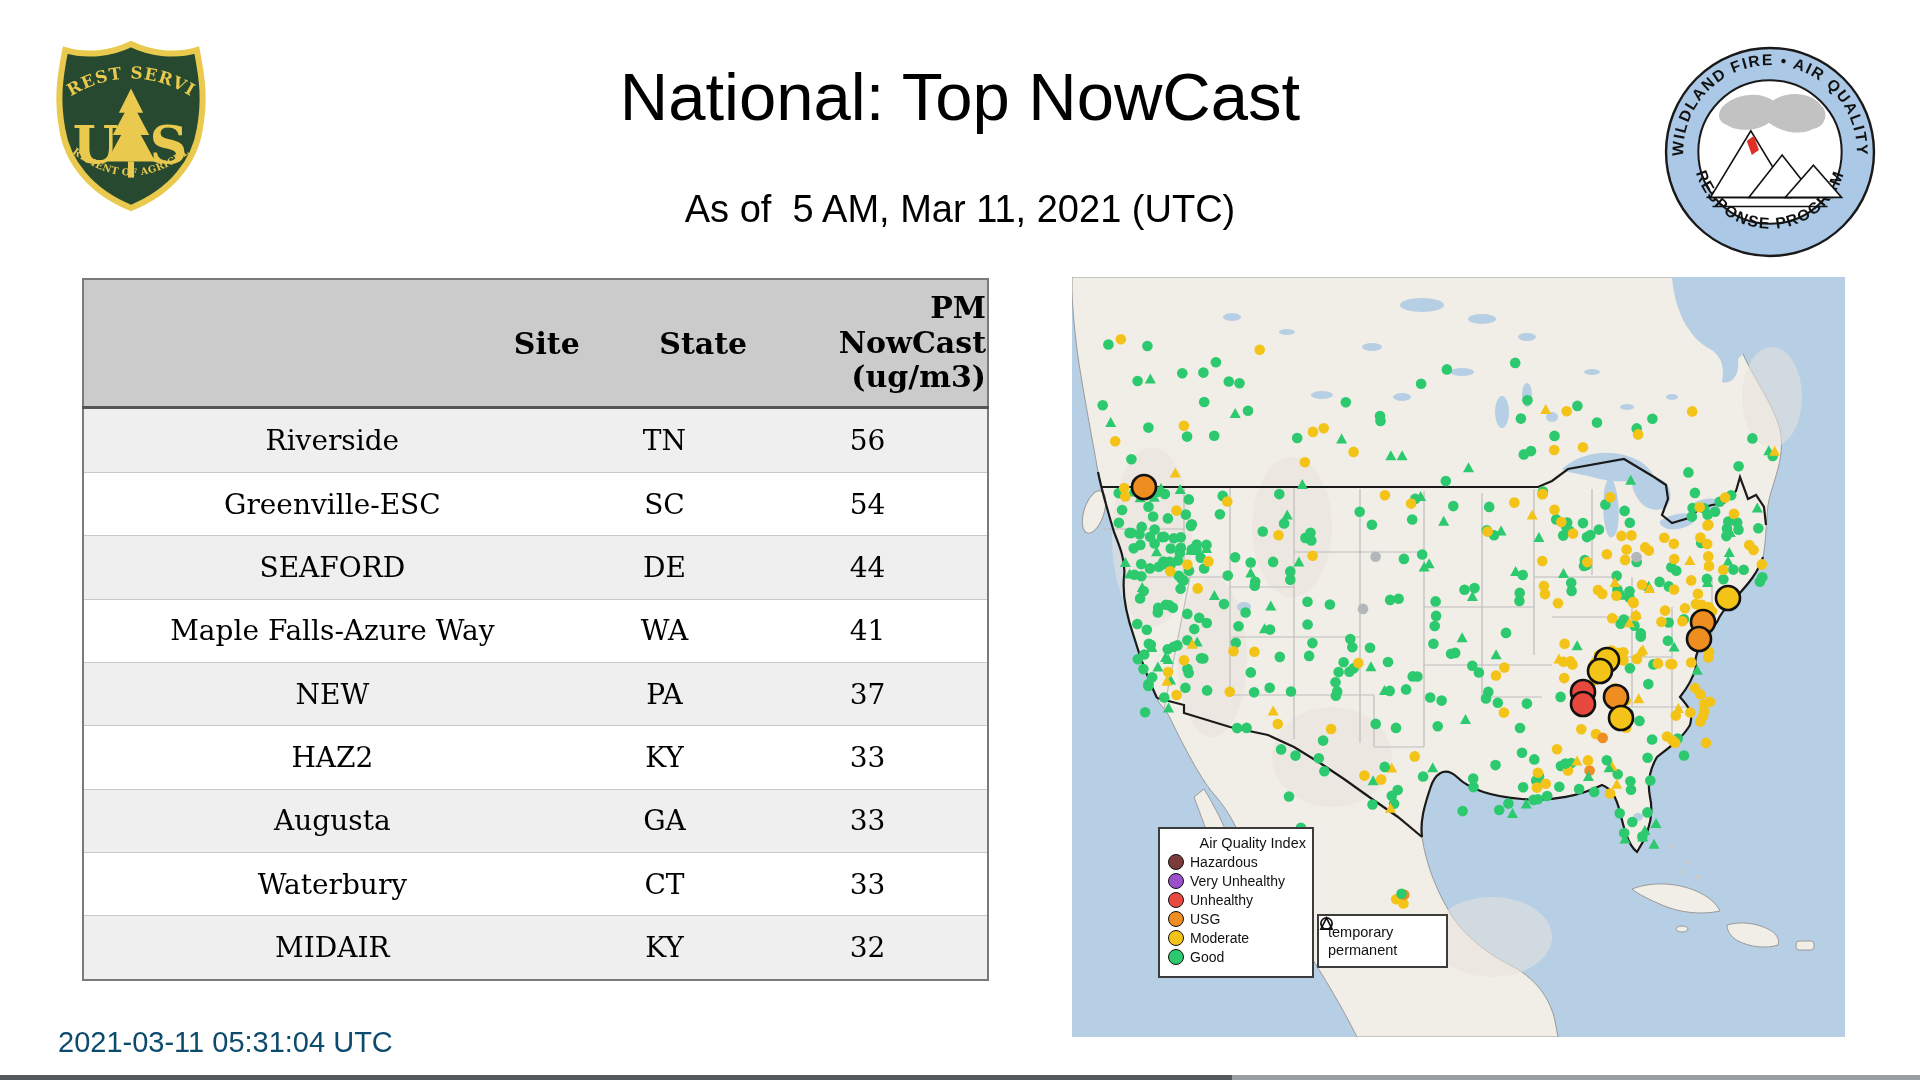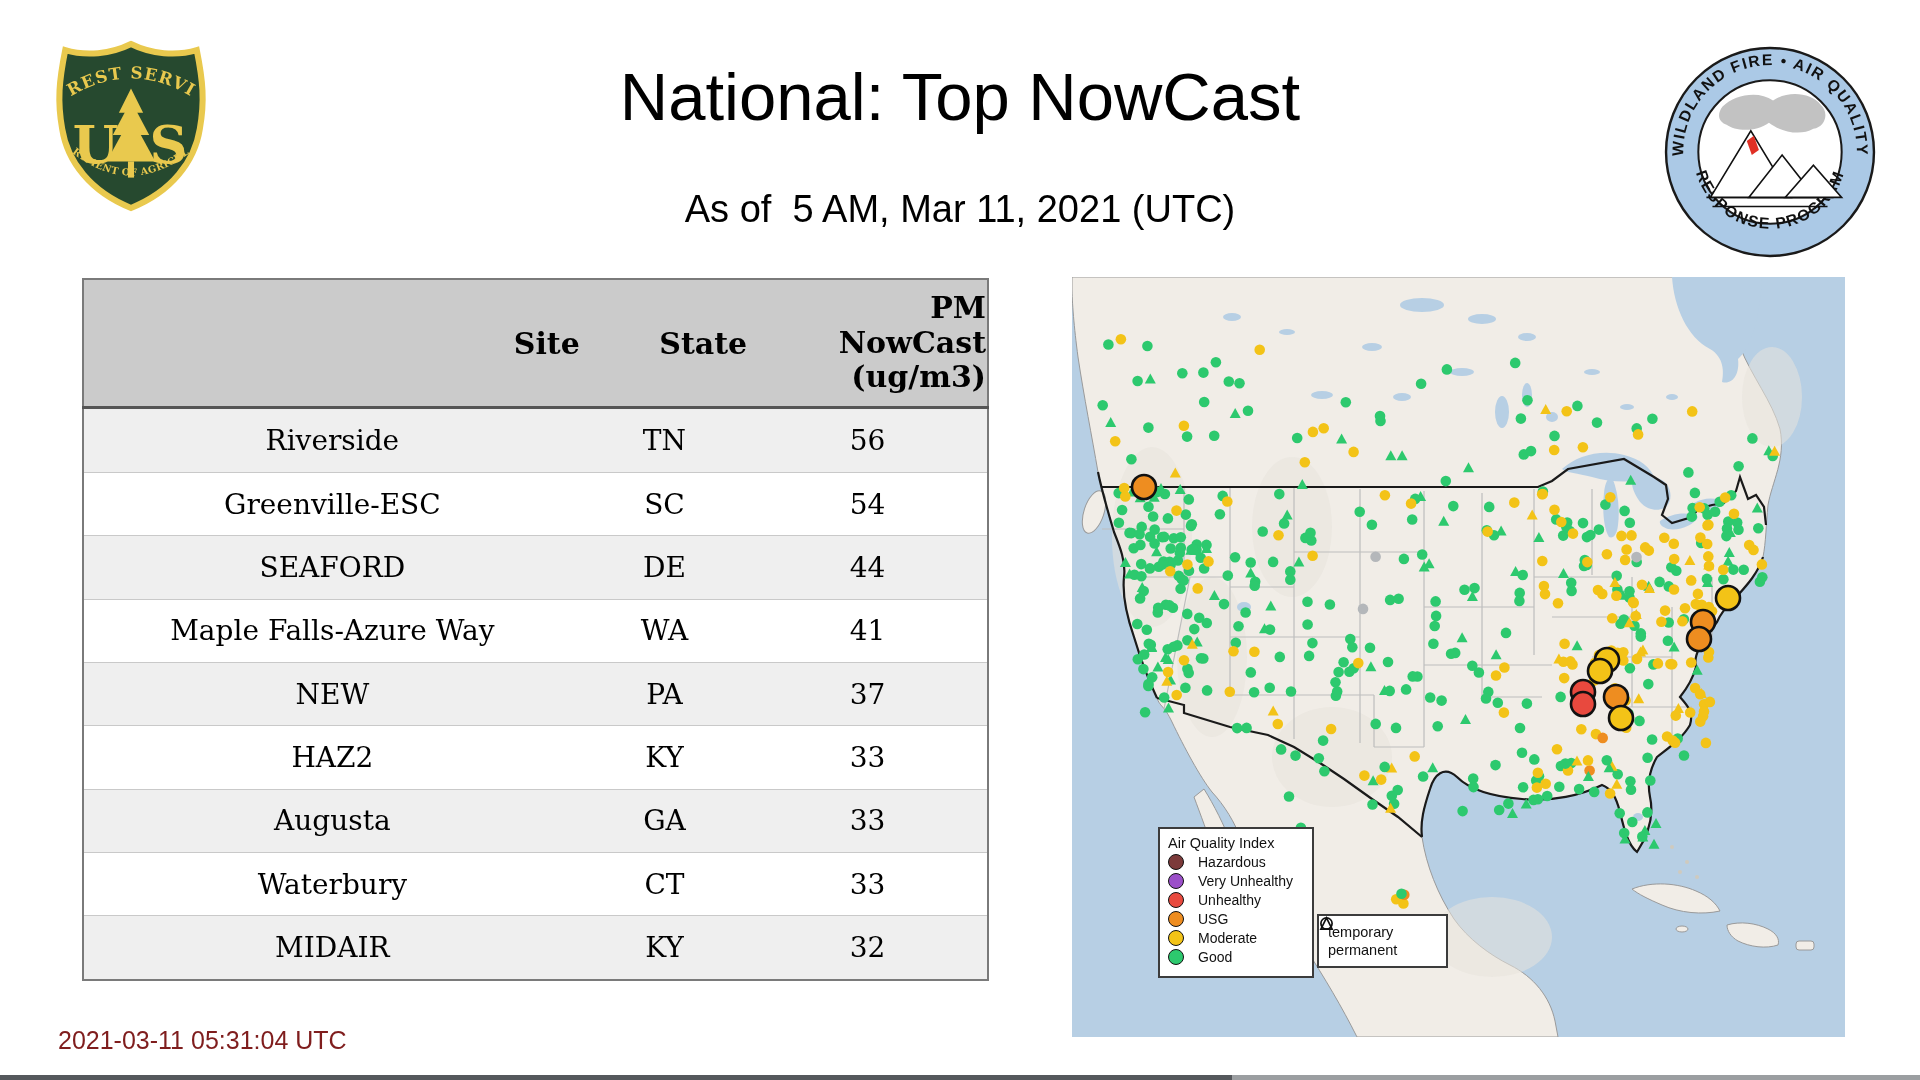--- a/index.html
+++ b/index.html
@@ -23,30 +23,30 @@
   table.top-sites td{font-size:28px;text-align:center;vertical-align:middle;border-top:1px solid #c9c9c9;}
   table.top-sites tbody tr:nth-child(odd){background:#efefef;}
   table.top-sites tbody tr:nth-child(even){background:#ffffff;}
   .colw-site{width:55%;} .colw-state{width:18.5%;} .colw-pm{width:26.5%;}
 
   
   .map{position:absolute;left:1072px;top:277px;width:773px;height:760px;background:#b7cfe4;}
   .map svg{position:absolute;left:0;top:0;}
   .aqi-legend{position:absolute;left:86px;top:550px;width:138px;background:#fff;
      border:2px solid #3c3c3c;padding:6px 6px 8px 8px;font-size:14px;color:#111;}
-  .aqi-legend .lg-title{text-align:left;font-size:14.5px;}
-  .lg-item{display:flex;align-items:center;gap:14px;margin:3px 0;}
+  .aqi-legend .lg-title{text-align:right;font-size:14.5px;}
+  .lg-item{display:flex;align-items:center;gap:6px;margin:3px 0;}
   .lg-swatch{display:inline-block;width:14px;height:14px;border-radius:50%;border:1.6px solid #111;flex:0 0 auto;}
   .shape-legend{position:absolute;left:245px;top:637px;width:112px;background:#ffffff;
      border:2px solid #3c3c3c;padding:6px 6px 6px 9px;font-size:14.5px;color:#111;}
   .sh-item{display:flex;align-items:center;gap:7px;margin:2px 0;}
   .sh-icon{width:15px;height:15px;flex:0 0 auto;}
 
   
-  .timestamp{position:absolute;left:58px;top:1026px;font-size:25px;color:#7f1d1d;}
+  .timestamp{position:absolute;left:58px;top:1026px;font-size:29px;color:#0c4a6e;}
   .bottom-bar{position:absolute;left:0;bottom:0;width:1920px;height:5px;display:flex;}
   .bottom-bar .seg-a{width:1232px;height:100%;background:#55585c;}
   .bottom-bar .seg-b{flex:1;height:100%;background:#9b9ea1;}
 </style>
 </head>
 <body>
 
 <div class="stage">
 
   <svg class="fs-logo" viewBox="0 0 150 170">

